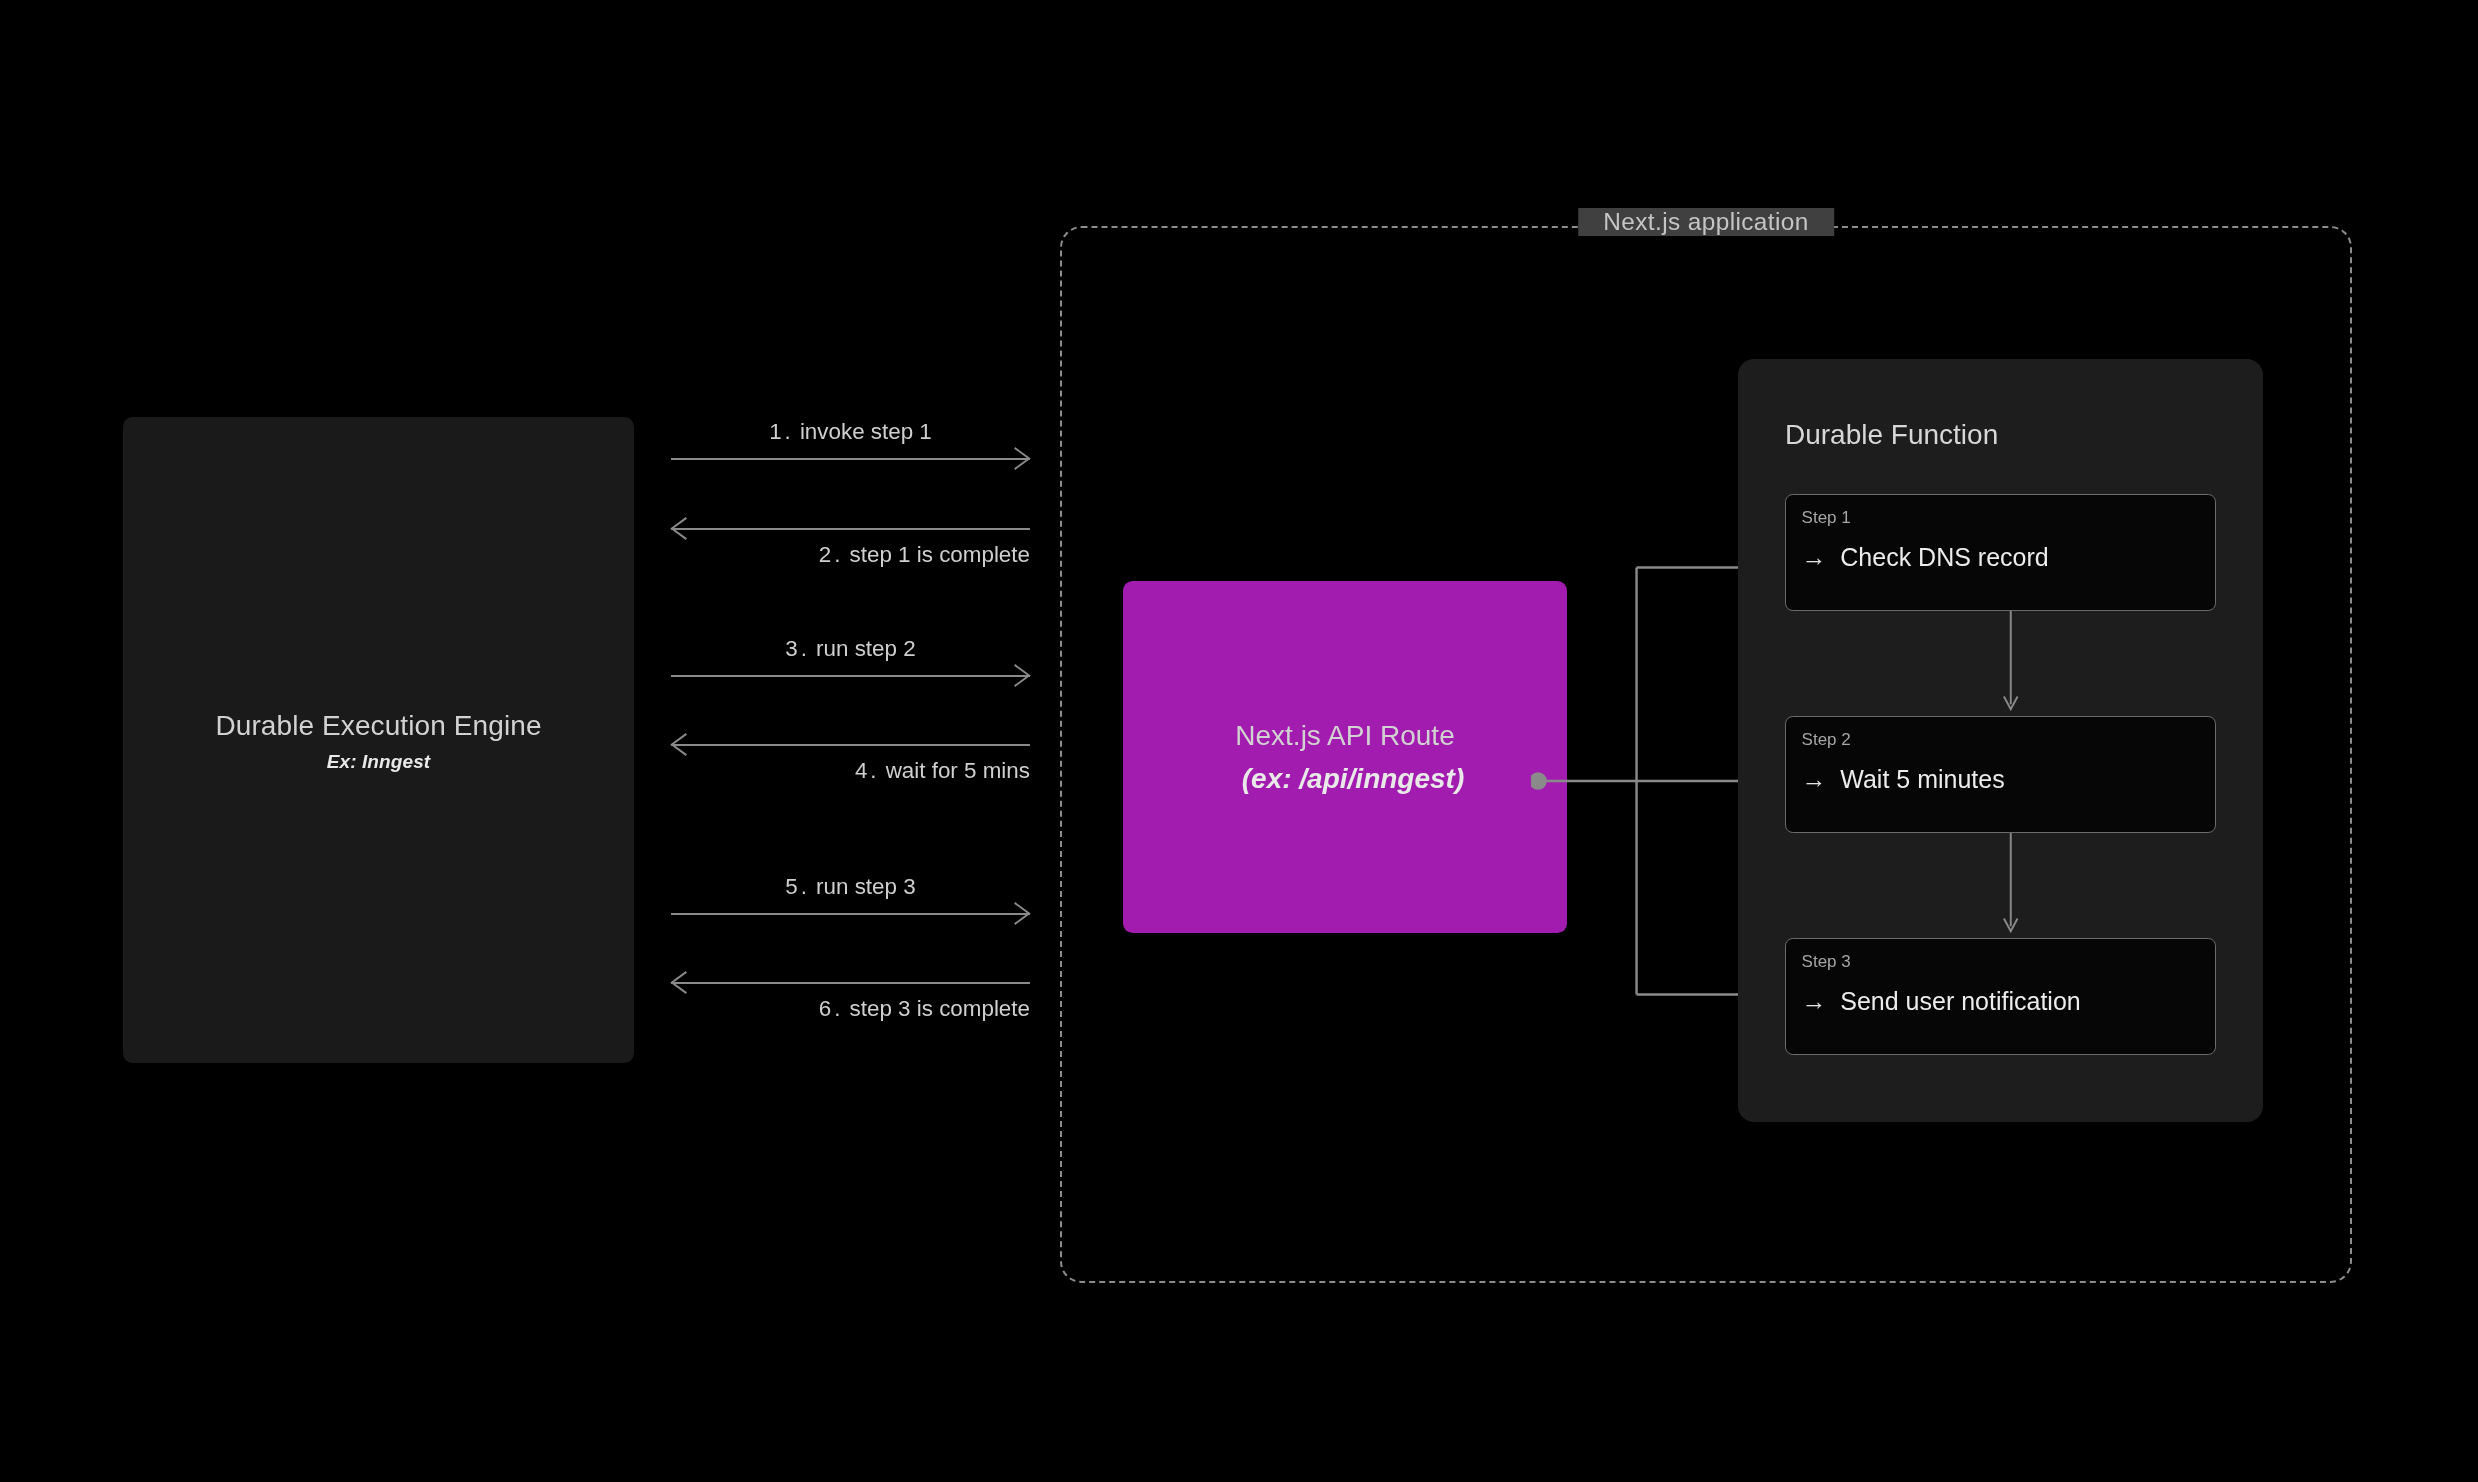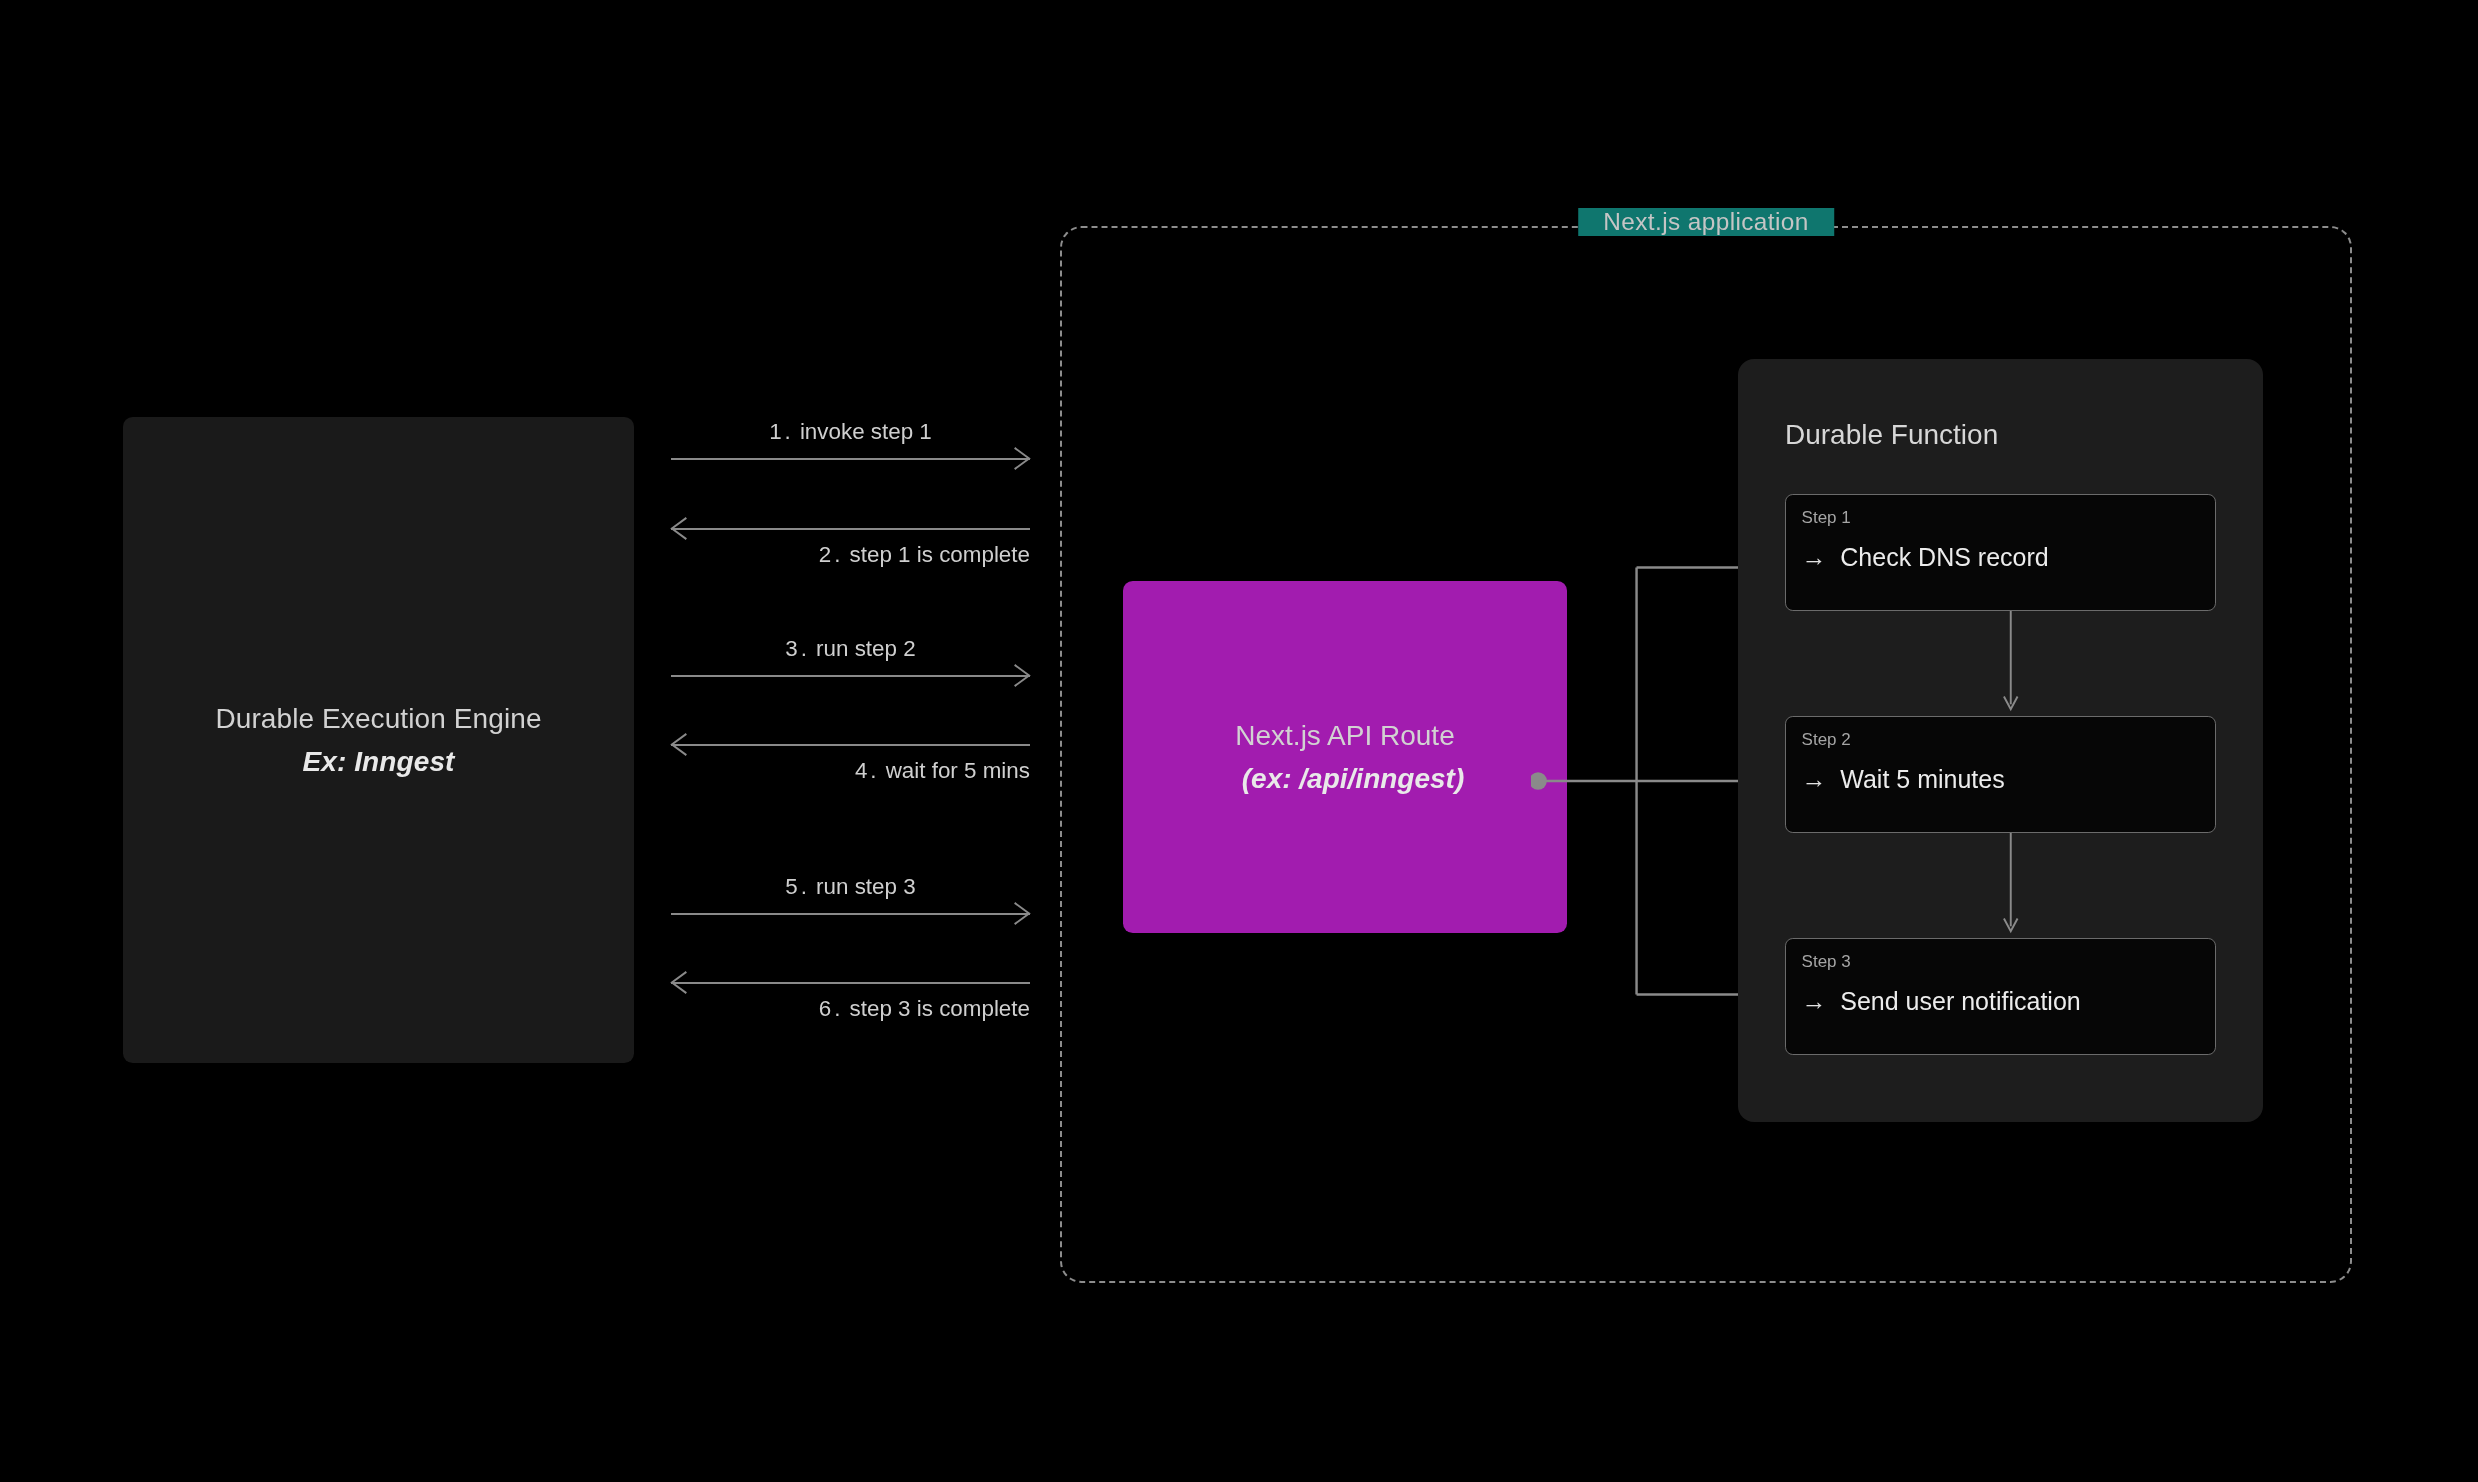--- a/index.html
+++ b/index.html
@@ -46,21 +46,21 @@
     line-height: 1.55;
   }
   #engine-title {
     display: block;
     font-size: 28px;
     color: #d2d2d2;
     letter-spacing: 0.1px;
   }
   #engine-subtitle {
     display: block;
-    font-size: 28px;
+    font-size: 19px;
     font-style: italic;
     font-weight: 700;
     color: #e9e9e9;
     letter-spacing: 0.1px;
   }
 
   
   .arrow-row {
     position: absolute;
     left: 671px;
@@ -106,21 +106,21 @@
     height: 1057px;
     border: 2px dashed #8d8d8d;
     border-radius: 21.5px;
     box-sizing: border-box;
   }
   #app-boundary-title {
     position: absolute;
     left: 50%;
     top: -20.5px;
     transform: translateX(-50%);
-    background: #0f766e;
+    background: #404040;
     padding: 0 25px;
     font-size: 24.4px;
     color: #c5c5c5;
     white-space: nowrap;
     letter-spacing: 0.4px;
   }
 
   
   #api-route-box {
     left: 1123px;

